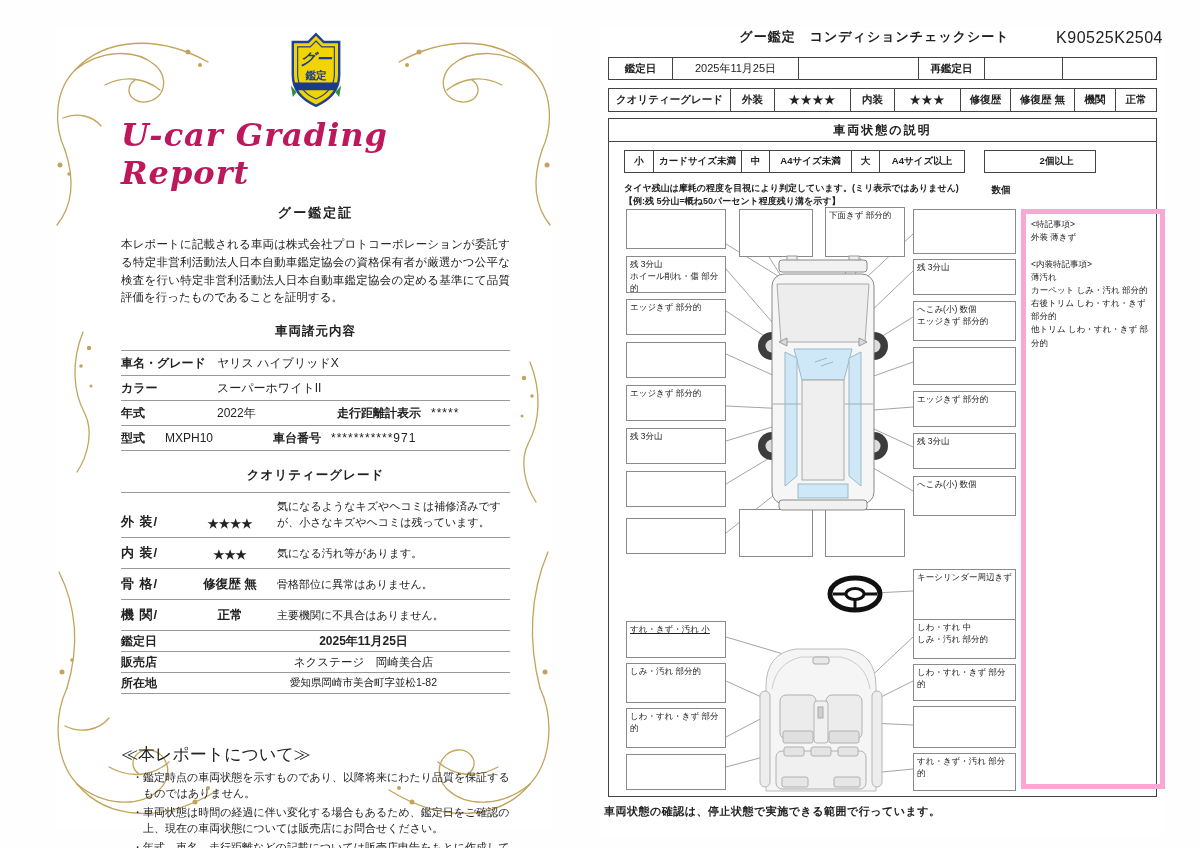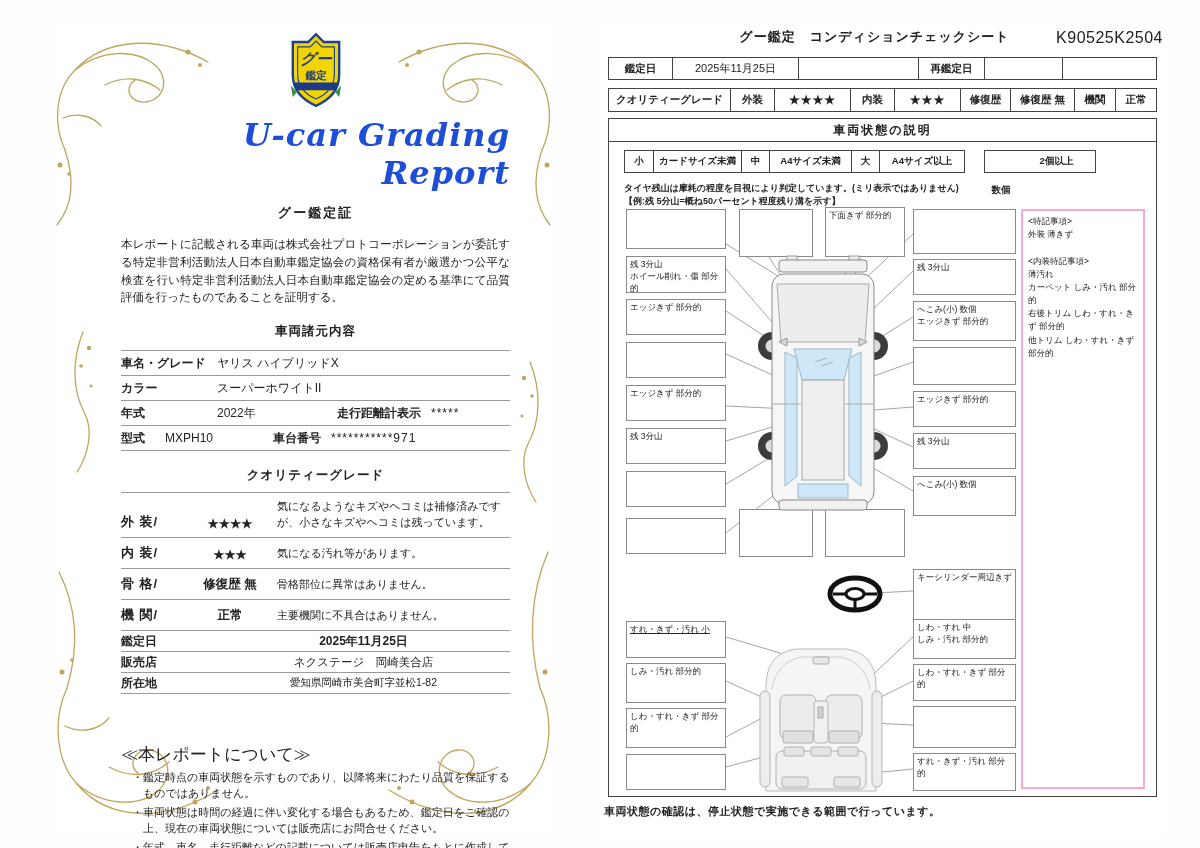--- a/index.html
+++ b/index.html
@@ -7,21 +7,21 @@
   .canvas { position:absolute; inset:0; background:#fefefe; }
 
   
   .cert { position:absolute; left:55px; top:28px; width:497px; height:800px; background:#fff; }
   .flourish { position:absolute; pointer-events:none; }
   .flourish path { fill:none; stroke:#c2a45c; stroke-width:1.3; stroke-linecap:round; }
   .flourish circle { fill:#c2a45c; }
   .cert-inner { position:relative; padding:2px 42px 0 66px; }
   .badge-wrap { text-align:center; margin-top:2px; }
   .badge { display:inline-block; }
-  .cert-title { text-align:right; font-family:"DejaVu Serif",serif; font-style:italic; font-weight:bold; color:#1d4ed8; font-size:32px; letter-spacing:1px; margin-top:2px; }
+  .cert-title { text-align:left; font-family:"DejaVu Serif",serif; font-style:italic; font-weight:bold; color:#be185d; font-size:32px; letter-spacing:1px; margin-top:2px; }
   .cert-subtitle { text-align:center; font-size:13px; font-weight:bold; margin-top:12px; letter-spacing:2px; }
   .cert-intro { font-family:"DejaVu Serif",serif; font-size:11.5px; line-height:1.55; margin-top:14px; text-align:justify; }
   .sec-head { text-align:center; font-size:12.5px; font-weight:bold; margin-top:16px; letter-spacing:1px; }
   .spec-table { margin-top:10px; border-top:1px solid #9a9a9a; }
   .spec-row { display:flex; align-items:center; min-height:25px; border-bottom:1px solid #9a9a9a; font-size:12px; padding:2px 0; }
   .spec-row .l1 { width:96px; font-weight:bold; flex:none; }
   .spec-row .v1 { flex:1; }
   .spec-row .l2 { flex:none; font-weight:bold; margin-right:10px; }
   .spec-row .v2 { flex:none; width:96px; letter-spacing:1px; }
   .grade-table { margin-top:8px; border-top:1px solid #9a9a9a; }
@@ -46,21 +46,21 @@
   .tbl .cell { border-right:1px solid #444; display:flex; align-items:center; justify-content:center; font-size:10.5px; font-weight:bold; }
   .tbl .cell:last-child { border-right:none; }
   .tbl .cell.stars { font-size:12px; letter-spacing:1px; }
   .sheet-box { position:absolute; left:8px; top:90px; width:549px; height:679px; border:1px solid #444; background:#fff; }
   .box-head { height:23px; border-bottom:1px solid #444; display:flex; align-items:center; justify-content:center; font-size:12px; font-weight:bold; letter-spacing:2px; }
   .legend { position:absolute; display:flex; border:1px solid #444; height:23px; }
   .legend .cell { border-right:1px solid #444; display:flex; align-items:center; justify-content:center; font-size:9.5px; font-weight:bold; padding:0 2px; }
   .legend .cell:last-child { border-right:none; }
   .tire-note { position:absolute; left:15px; top:63px; font-size:9px; font-weight:600; line-height:1.45; letter-spacing:0; }
   .co { position:absolute; border:1px solid #8a8a8a; background:#fff; font-size:8.5px; line-height:1.4; padding:2px 3px; white-space:pre-line; overflow:hidden; }
-  .notes-panel { position:absolute; left:412px; top:90px; width:124px; height:580px; border:2px solid #f9a8d4; font-size:8.5px; line-height:1.55; padding:4px 5px; white-space:pre-line; }
+  .notes-panel { position:absolute; left:412px; top:90px; width:144px; height:580px; border:5px solid #f9a8d4; font-size:8.5px; line-height:1.55; padding:4px 5px; white-space:pre-line; }
   .sheet-footer { position:absolute; left:4px; top:776px; font-size:11px; font-weight:bold; letter-spacing:0.5px; }
   svg.lines { position:absolute; left:0; top:0; pointer-events:none; }
   svg.lines line { stroke:#9a9a9a; stroke-width:0.9; }
   .diagram { position:absolute; }
 </style>
 </head>
 <body>
 
 <div class="canvas">
 

